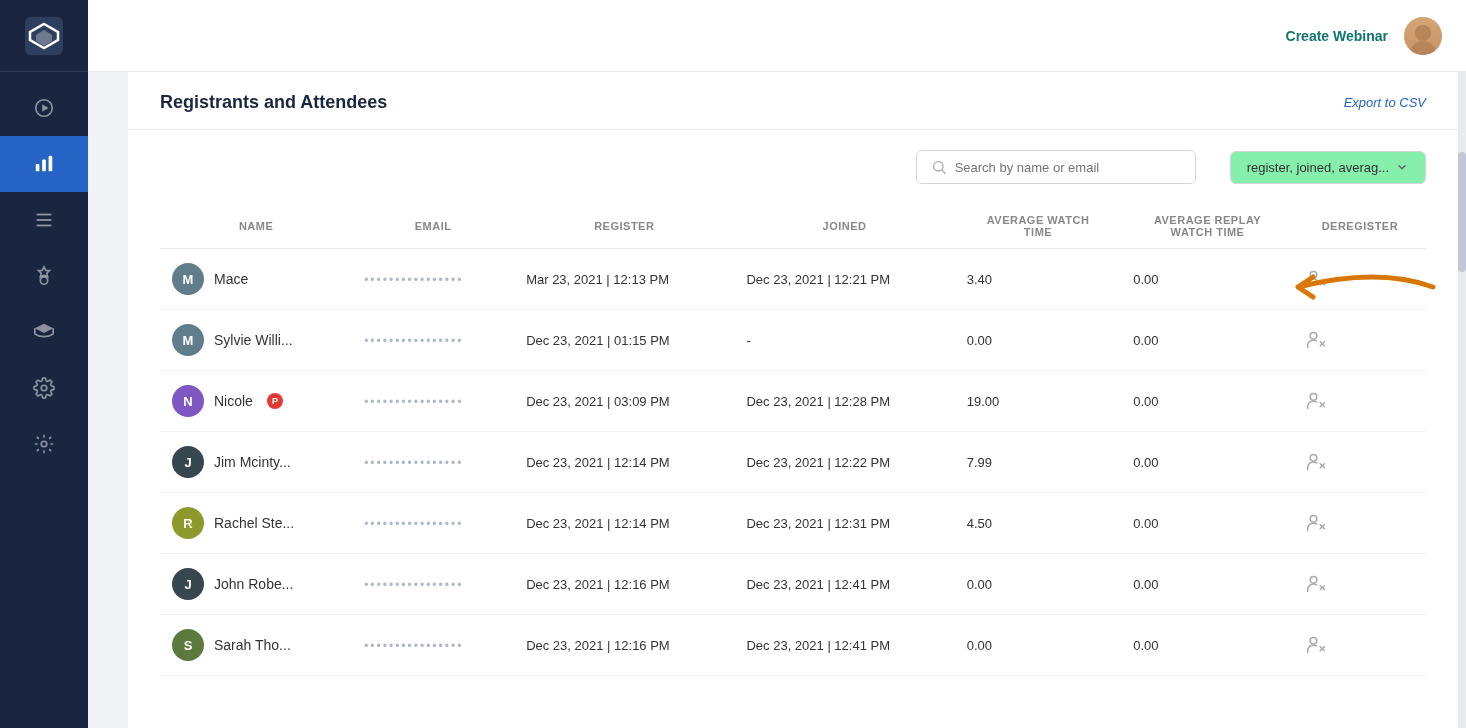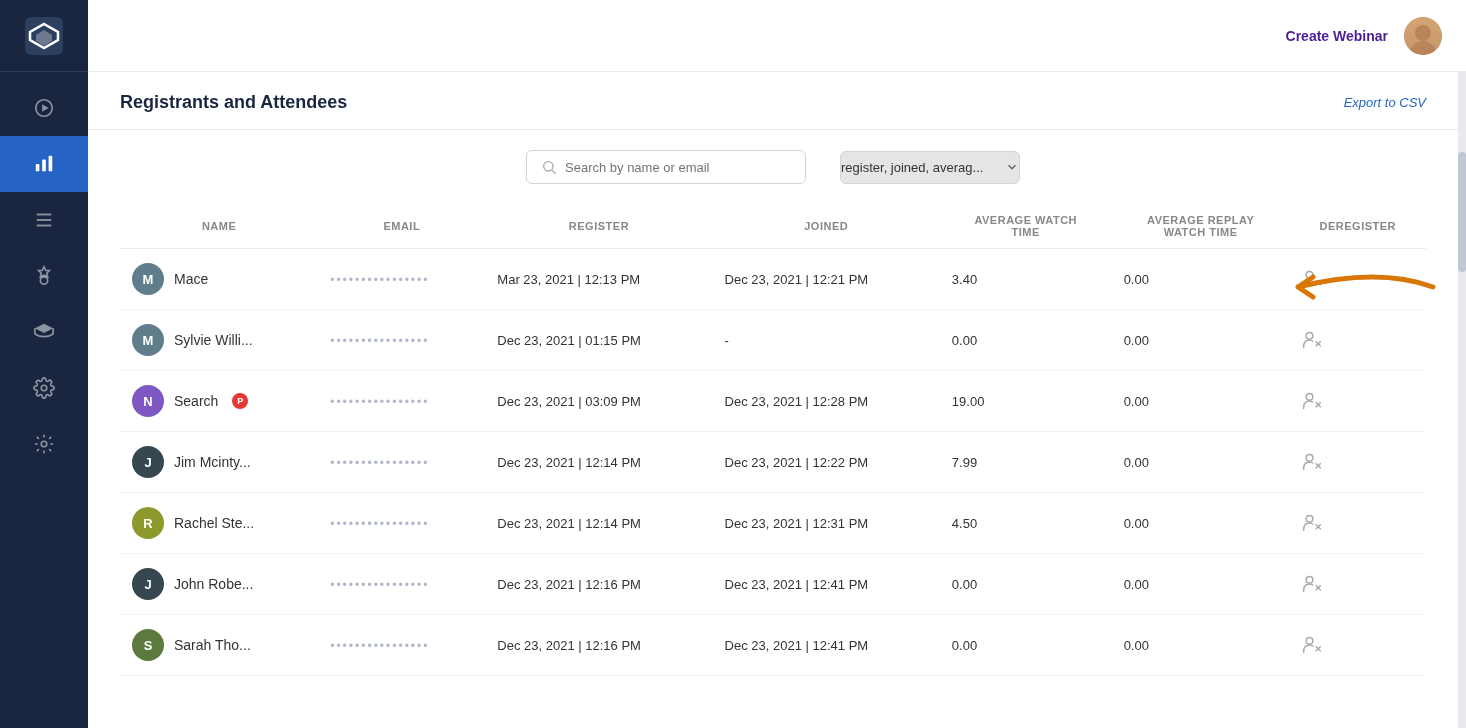--- a/index.html
+++ b/index.html
@@ -78,21 +78,21 @@
       padding: 0 24px;
       border-bottom: 1px solid #e8eaed;
       flex-shrink: 0;
     }
     .topbar-actions {
       display: flex;
       align-items: center;
       gap: 16px;
     }
     .create-webinar-btn {
-      color: #4c1d95;
+      color: #0f766e;
       font-size: 14px;
       font-weight: 600;
       cursor: pointer;
       text-decoration: none;
     }
     .avatar {
       width: 38px;
       height: 38px;
       border-radius: 50%;
       background: #c8a882;
@@ -140,20 +140,21 @@
     }
 
     
     .panel {
       flex: 1;
       background: #fff;
       display: flex;
       flex-direction: column;
       overflow: hidden;
       position: relative;
+      margin-left: 40px;
     }
 
     
     .panel-header {
       padding: 20px 32px 16px 32px;
       display: flex;
       align-items: center;
       justify-content: space-between;
       border-bottom: 1px solid #e8eaed;
       flex-shrink: 0;
@@ -169,21 +170,21 @@
       font-weight: 500;
       cursor: pointer;
       font-style: italic;
     }
 
     
     .filters {
       padding: 20px 32px;
       display: flex;
       align-items: center;
-      justify-content: center;
+      justify-content: flex-end;
       flex-shrink: 0;
       gap: 34px;
     }
     .search-input-wrap {
       display: flex;
       align-items: center;
       border: 1px solid #d0d5dd;
       border-radius: 6px;
       padding: 8px 14px;
       width: 280px;
@@ -200,22 +201,22 @@
     }
     .search-icon-svg {
       color: #aaa;
       flex-shrink: 0;
     }
     .column-filter {
       display: flex;
       align-items: center;
       border: 1px solid #d0d5dd;
       border-radius: 6px;
-      padding: 8px 0;
-      background: #e5e5e5;
+      padding: 8px 16px;
+      background: #86efac;
       gap: 6px;
       cursor: pointer;
       font-size: 13px;
       color: #333;
       min-width: 180px;
       position: relative;
     }
     .column-filter-text {
       flex: 1;
       overflow: hidden;
@@ -508,21 +509,21 @@
           <line x1="17" y1="14" x2="22" y2="19" stroke="#aaa" stroke-width="1.8" stroke-linecap="round"></line>
           <line x1="22" y1="14" x2="17" y2="19" stroke="#aaa" stroke-width="1.8" stroke-linecap="round"></line>
         </svg>
       </div>
     </td>
               </tr>
               <tr>
                 <td>
       <div class="user-cell">
         <div class="user-avatar" style="background:#7e57c2">N</div>
-        <span class="user-name">Search</span>
+        <span class="user-name">Nicole</span>
         <span class="badge-p">P</span>
       </div>
     </td>
                 <td><span class="email-blurred">••••••••••••••••</span></td>
                 <td>Dec 23, 2021 | 03:09 PM</td>
                 <td>Dec 23, 2021 | 12:28 PM</td>
                 <td>19.00</td>
                 <td>0.00</td>
                 <td>
       <div class="deregister-btn">

